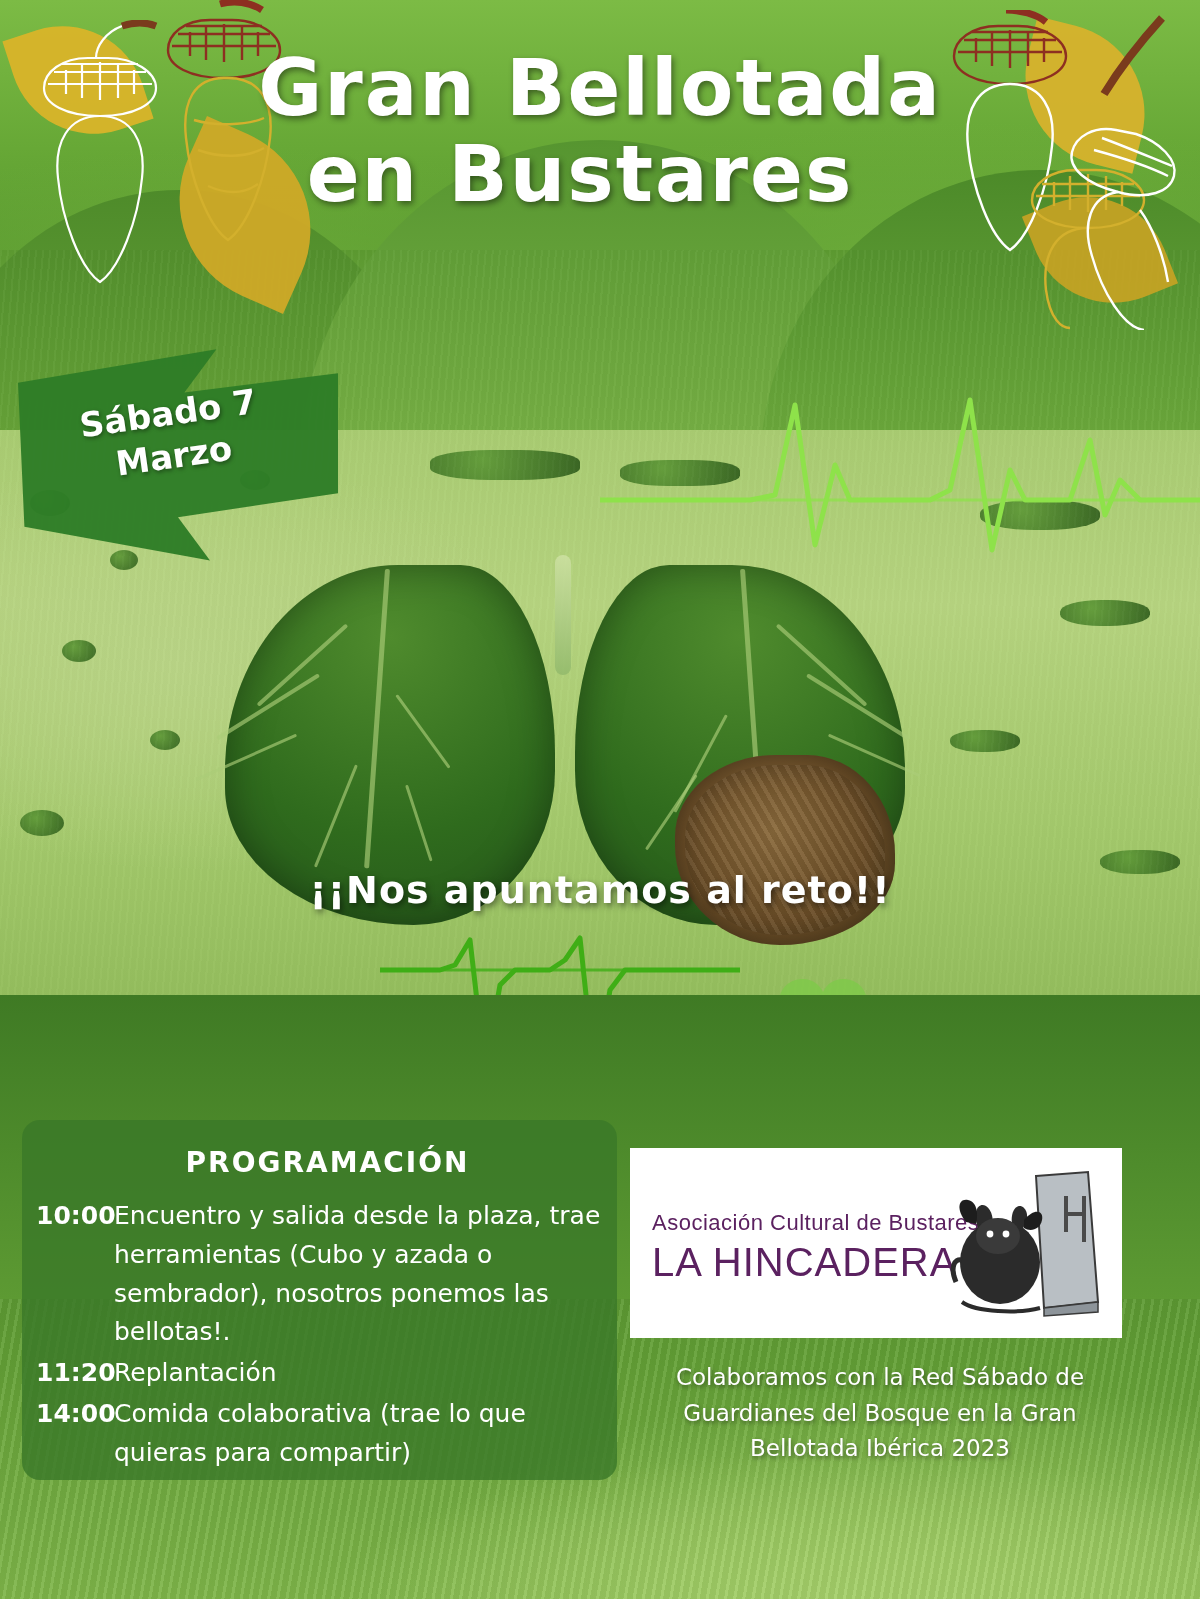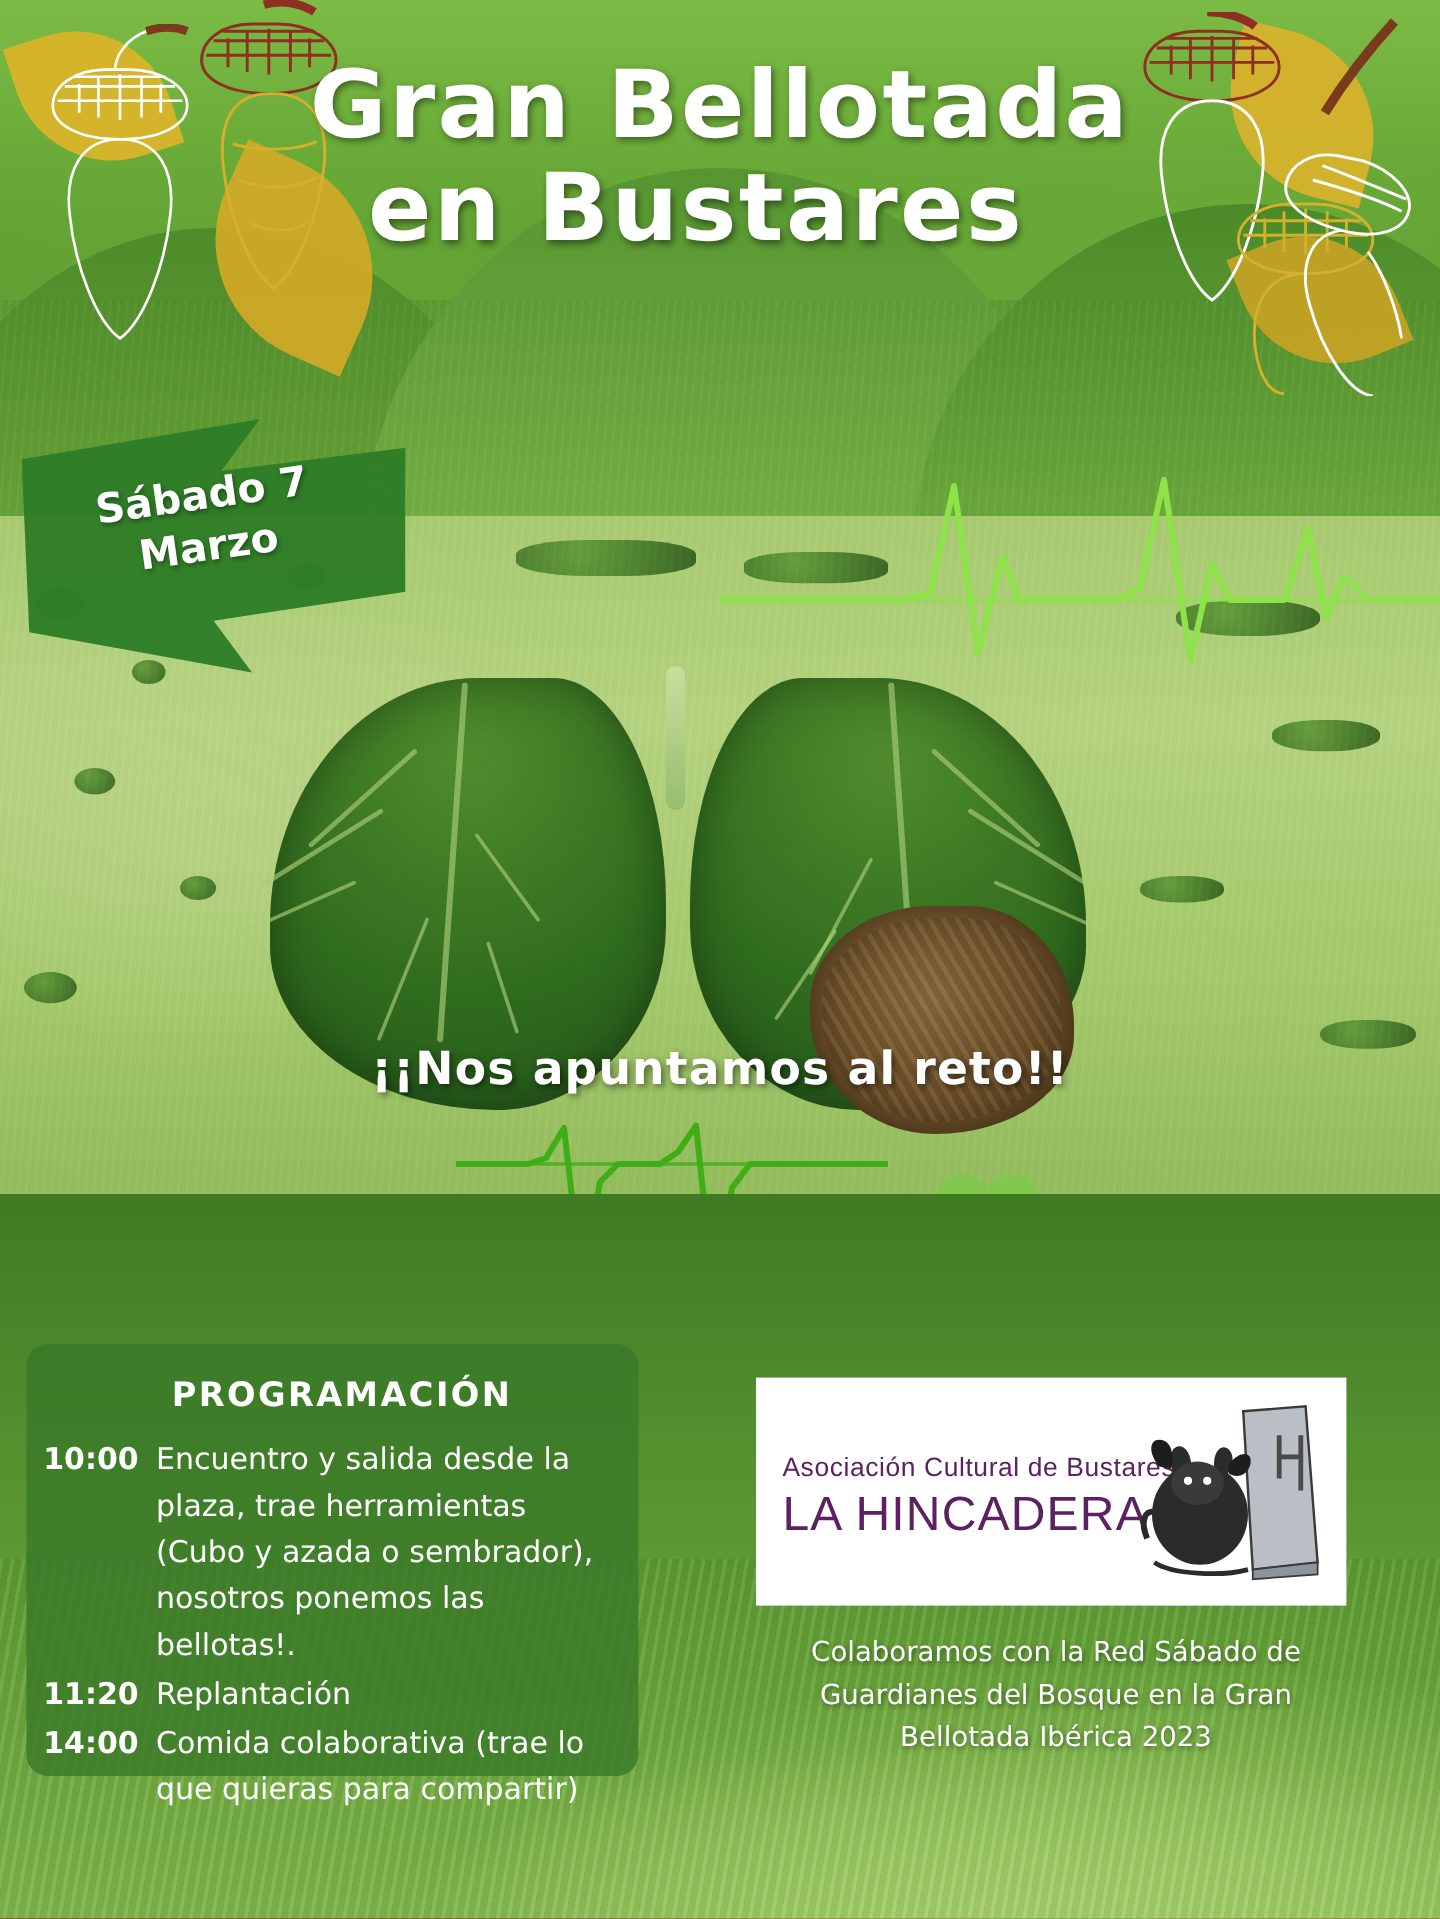--- a/index.html
+++ b/index.html
@@ -6,21 +6,21 @@
     margin: 0;
     padding: 0;
     background: #2b4a1c;
   }
   #poster {
     position: relative;
     width: 1200px;
     height: 1599px;
     overflow: hidden;
     font-family: "Liberation Sans", sans-serif;
-    background: #b91c1c;
+    background: #0369a1;
   }
 
   
   .bg-layer { position: absolute; left: 0; width: 100%; }
 
   .bg-sky {
     top: 0; height: 330px;
     background:
       radial-gradient(ellipse 60% 80% at 20% 100%, #6fae3a 0%, rgba(111,174,58,0) 70%),
       radial-gradient(ellipse 70% 90% at 80% 100%, #74b33e 0%, rgba(116,179,62,0) 70%),
@@ -200,21 +200,21 @@
     font-size: 38px;
     letter-spacing: 1px;
     text-shadow: 2px 3px 6px rgba(0,0,0,0.5);
     z-index: 7;
   }
 
   
   .program-panel {
     position: absolute;
     left: 22px; top: 1120px;
-    width: 510px; height: 360px;
+    width: 595px; height: 360px;
     background: rgba(58,120,40,0.80);
     border-radius: 18px;
     z-index: 8;
     color: #ffffff;
     font-family: "DejaVu Sans", sans-serif;
   }
   .program-title {
     margin: 26px 0 18px 0;
     text-align: center;
     font-size: 28px;
@@ -223,21 +223,21 @@
     padding-left: 16px;
   }
   .program-list { padding: 0 14px 0 14px; }
   .program-row {
     display: flex;
     font-size: 25px;
     line-height: 1.55;
     margin-bottom: 2px;
   }
   .program-time { width: 78px; flex: 0 0 78px; font-weight: bold; }
-  .program-desc { flex: 1; margin-left: 16px; }
+  .program-desc { flex: 1; }
 
   
   .logo-card {
     position: absolute;
     left: 630px; top: 1148px;
     width: 492px; height: 190px;
     background: #ffffff;
     z-index: 8;
     overflow: hidden;
   }

